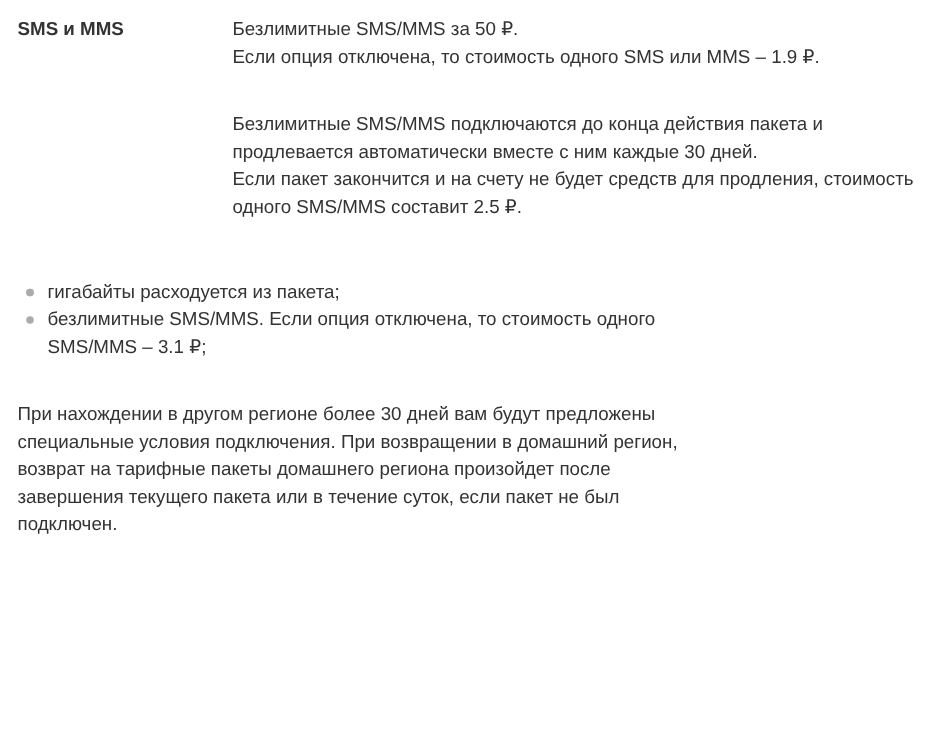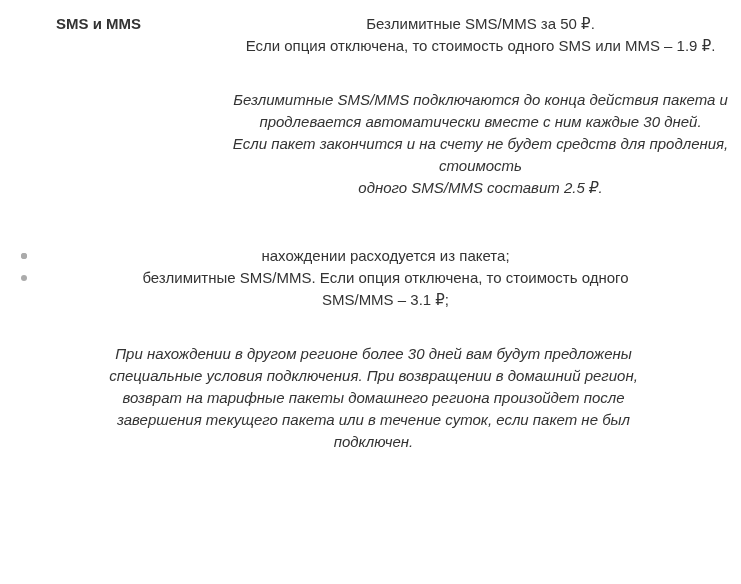--- a/index.html
+++ b/index.html
@@ -30,34 +30,31 @@
     align-items: flex-start;
   }
   .section-row.section-gap {
     margin-top: 46px;
   }
   .label-col {
     flex: 0 0 172px;
     width: 172px;
     font-weight: bold;
     padding-right: 0;
-    margin-left: 42px;
   }
   .content-col {
     flex: 1 1 auto;
     min-width: 0;
-    text-align: center;
   }
   .para {
     margin: 0;
     white-space: pre-line;
   }
   .para-gap {
     margin-top: 32px;
-    font-style: italic;
   }
   ul.bullet-list {
     list-style: none;
     margin: 0;
     padding: 0;
   }
   ul.bullet-list li {
     position: relative;
     padding-left: 24px;
   }
@@ -92,21 +89,21 @@
   </section>
 
   <section class="section-row section-gap">
     <div class="content-col">
       <ul class="bullet-list">
         <li>
           <span class="dot"></span>
         </li>
         <li>
           <span class="dot"></span>
-          <span class="li-text">нахождении расходуется из пакета;</span>
+          <span class="li-text">гигабайты расходуется из пакета;</span>
         </li>
         <li>
           <span class="dot"></span>
           <span class="li-text">безлимитные SMS/MMS. Если опция отключена, то стоимость одного
 SMS/MMS – 3.1 ₽;</span>
         </li>
       </ul>
       <p class="para para-gap">При нахождении в другом регионе более 30 дней вам будут предложены
 специальные условия подключения. При возвращении в домашний регион,
 возврат на тарифные пакеты домашнего региона произойдет после

